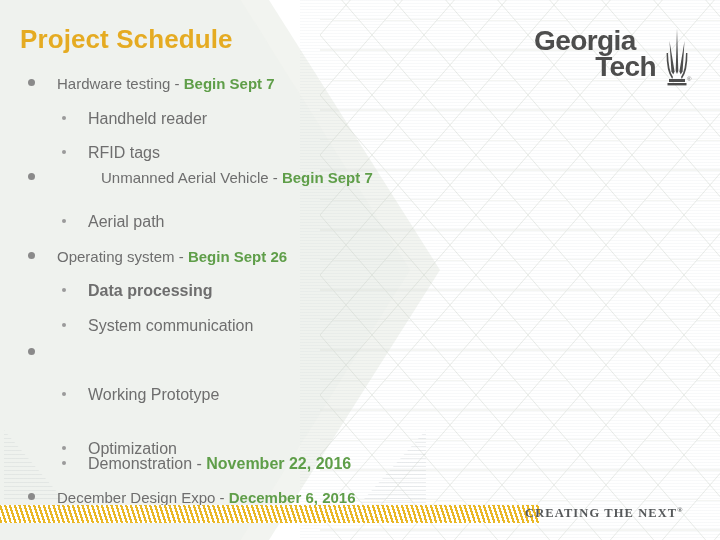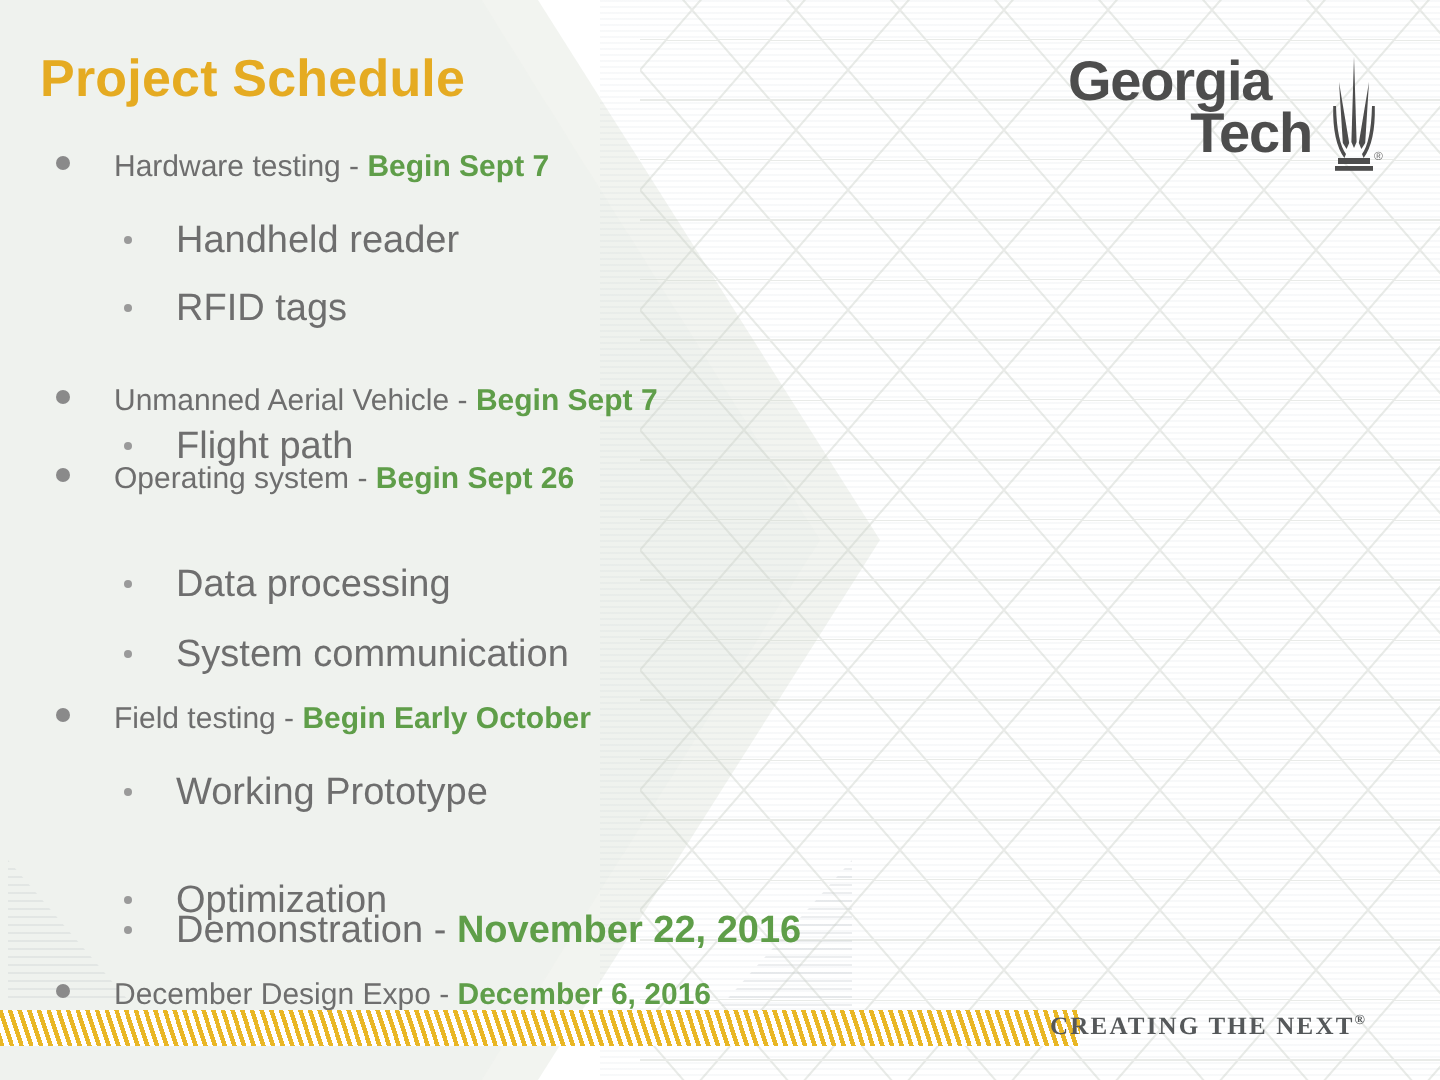--- a/index.html
+++ b/index.html
@@ -197,21 +197,21 @@
     margin-right: 22px;
     position: relative;
     top: -4px;
     background: #9a9a9a;
   }
 
   .txt {
     color: #6e6e6e;
   }
   .lvl1 .txt { font-size: 15px; }
-  .lvl2 .txt { font-size: 19px; }
+  .lvl2 .txt { font-size: 16px; }
 
   .hl {
     color: #5f9e49;
     font-weight: bold;
   }
 
   
   #stripe-band {
     position: absolute;
     left: 0;
@@ -300,43 +300,42 @@
         <span class="txt"><span>Hardware testing - </span><span class="hl">Begin Sept 7</span></span>
       </div>
       <div class="row lvl2" style="top: 110px;">
         <span class="bullet"></span>
         <span class="txt"><span>Handheld reader</span></span>
       </div>
       <div class="row lvl2" style="top: 144px;">
         <span class="bullet"></span>
         <span class="txt"><span>RFID tags</span></span>
       </div>
-      <div class="row lvl1" style="top: 192px;">
+      <div class="row lvl1" style="top: 169px; gap: 44px;">
         <span class="bullet"></span>
         <span class="txt"><span>Unmanned Aerial Vehicle - </span><span class="hl">Begin Sept 7</span></span>
       </div>
       <div class="row lvl2" style="top: 213px;">
         <span class="bullet"></span>
-        <span class="txt"><span>Flight path</span></span>
-      </div>
-      <div class="row lvl1" style="top: 231px;">
+        <span class="txt"><span>Aerial path</span></span>
+      </div>
+      <div class="row lvl1" style="top: 248px;">
         <span class="bullet"></span>
         <span class="txt"><span>Operating system - </span><span class="hl">Begin Sept 26</span></span>
       </div>
-      <div class="row lvl2" style="top: 282px;">
+      <div class="row lvl2" style="top: 282px; font-weight: bold;">
         <span class="bullet"></span>
         <span class="txt"><span>Data processing</span></span>
       </div>
       <div class="row lvl2" style="top: 317px;">
         <span class="bullet"></span>
         <span class="txt"><span>System communication</span></span>
       </div>
       <div class="row lvl1" style="top: 351px;">
         <span class="bullet"></span>
-        <span class="txt"><span>Field testing - </span><span class="hl">Begin Early October</span></span>
       </div>
       <div class="row lvl2" style="top: 386px; text-align: right;">
         <span class="bullet"></span>
         <span class="txt"><span>Working Prototype</span></span>
       </div>
       <div class="row lvl2" style="top: 440px;">
         <span class="bullet"></span>
         <span class="txt"><span>Optimization</span></span>
       </div>
       <div class="row lvl2" style="top: 455px;">

